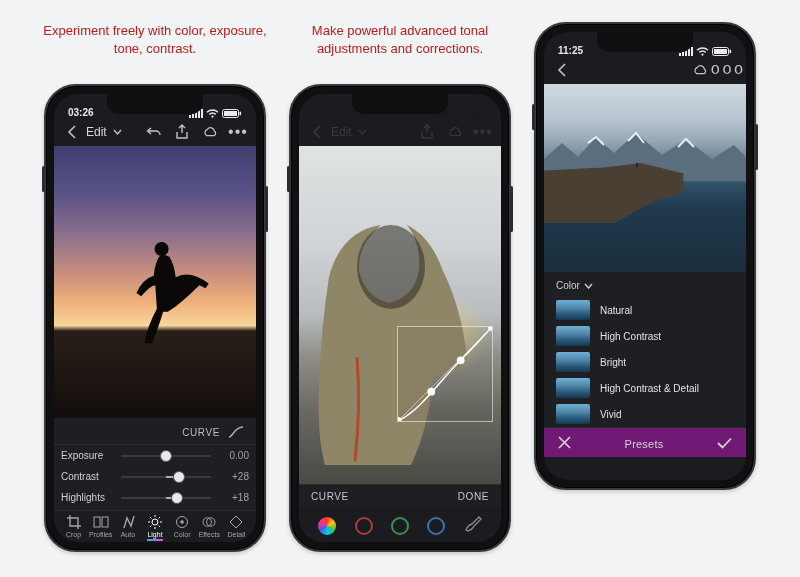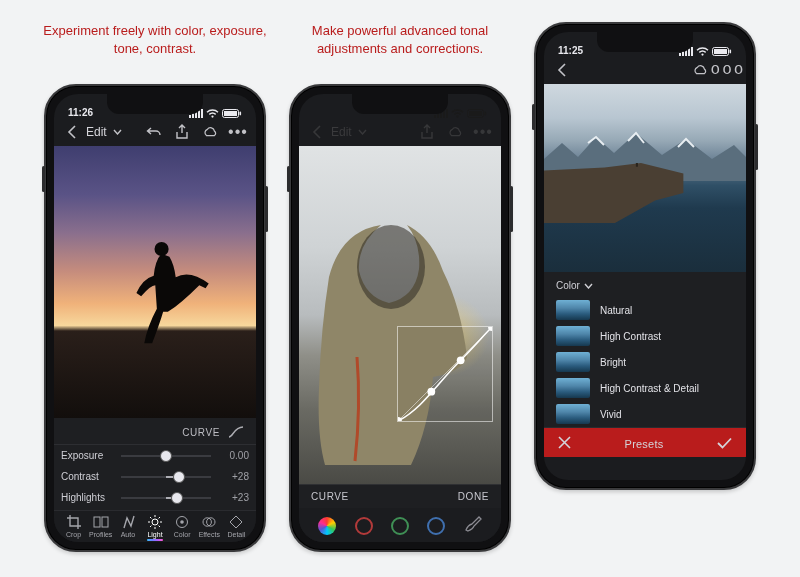--- a/index.html
+++ b/index.html
@@ -252,38 +252,38 @@
   }
   .thumb {
     width:34px; height:20px; border-radius:2px;
     background:linear-gradient(to bottom,#6fb0d4 0%,#4f86aa 40%,#2a5b7d 70%,#16384f 100%);
   }
   .preset-footer {
     display:flex; align-items:center; justify-content:space-between;
     padding:8px 14px 6px;
     border-top:1px solid #2a2b2f;
     font-size:11px; color:#d4d4da; letter-spacing:.02em;
-    background:#b91c1c;
+    background:#701a75;
   }
 
   .chev { display:inline-block; }
 </style>
 </head>
 <body>
 
 <div class="stage">
 
   <div class="col">
     <div class="caption">Experiment freely with color, exposure, tone, contrast.</div>
     <div class="phone">
       <div class="screen">
         <div class="notch"></div>
 
         <div class="statusbar">
-          <span>11:26</span>
+          <span>03:26</span>
           <span class="status-right">
             <span class="bars">
               <svg width="14" height="9" viewBox="0 0 14 9">
                   <g fill="currentColor">
                     <rect x="0" y="6" width="2" height="3"></rect>
                     <rect x="3" y="4.5" width="2" height="4.5"></rect>
                     <rect x="6" y="3" width="2" height="6"></rect>
                     <rect x="9" y="1.5" width="2" height="7.5"></rect>
                     <rect x="12" y="0" width="2" height="9"></rect>
                   </g>
@@ -378,21 +378,21 @@
                 <div class="knob" style="left:64%"></div>
               </div>
             <span class="val">+28</span>
           </div>
           <div class="sliderrow">
             <span class="lbl">Highlights</span>
             <div class="slider">
                 <div class="fill" style="left:50%;width:12%"></div>
                 <div class="knob" style="left:62%"></div>
               </div>
-            <span class="val">+23</span>
+            <span class="val">+18</span>
           </div>
         </div>
 
         <div class="toolstrip">
           <div class="tool">
               <span class="ic">
                 <svg width="14" height="14" viewBox="0 0 14 14">
                   <path d="M3 0 V11 H14 M0 3 H11 V14" fill="none" stroke="currentColor" stroke-width="1.4"></path>
                 </svg>
               </span>

